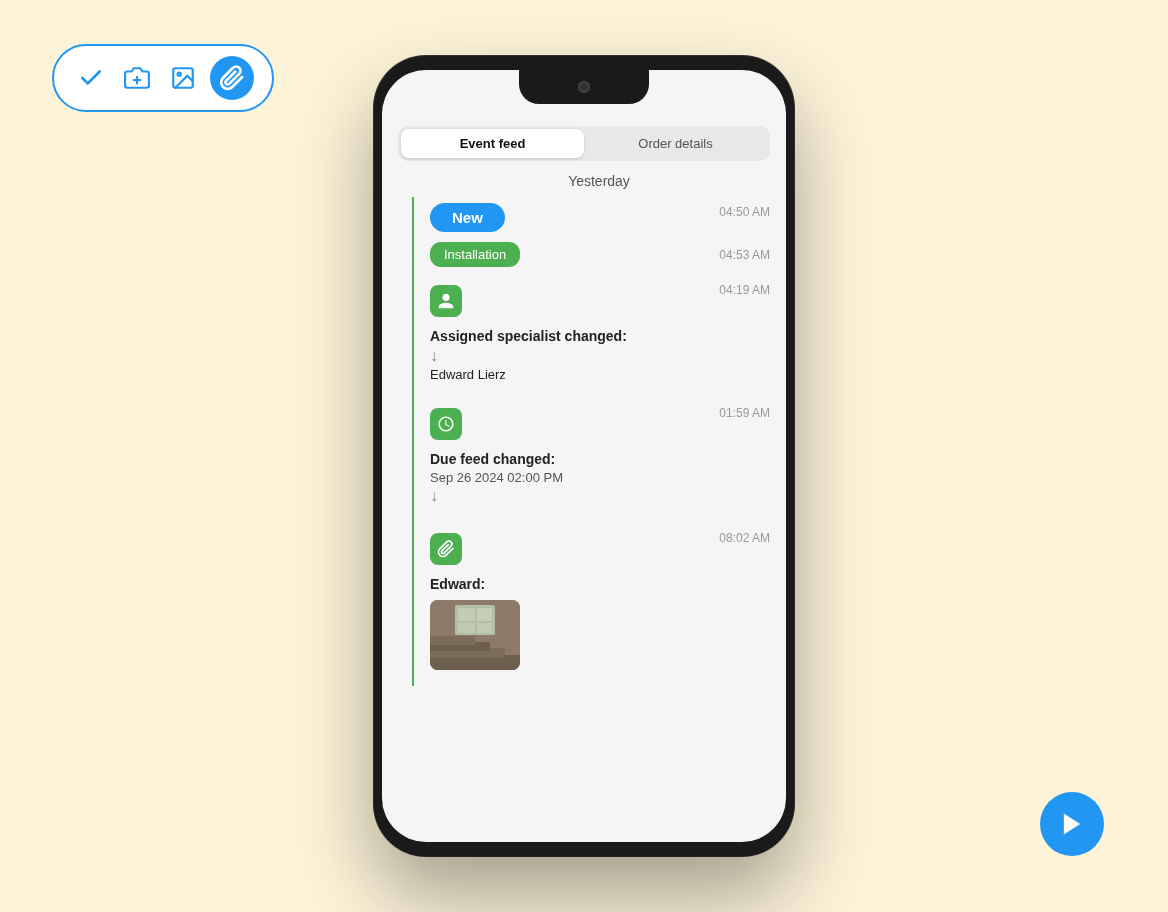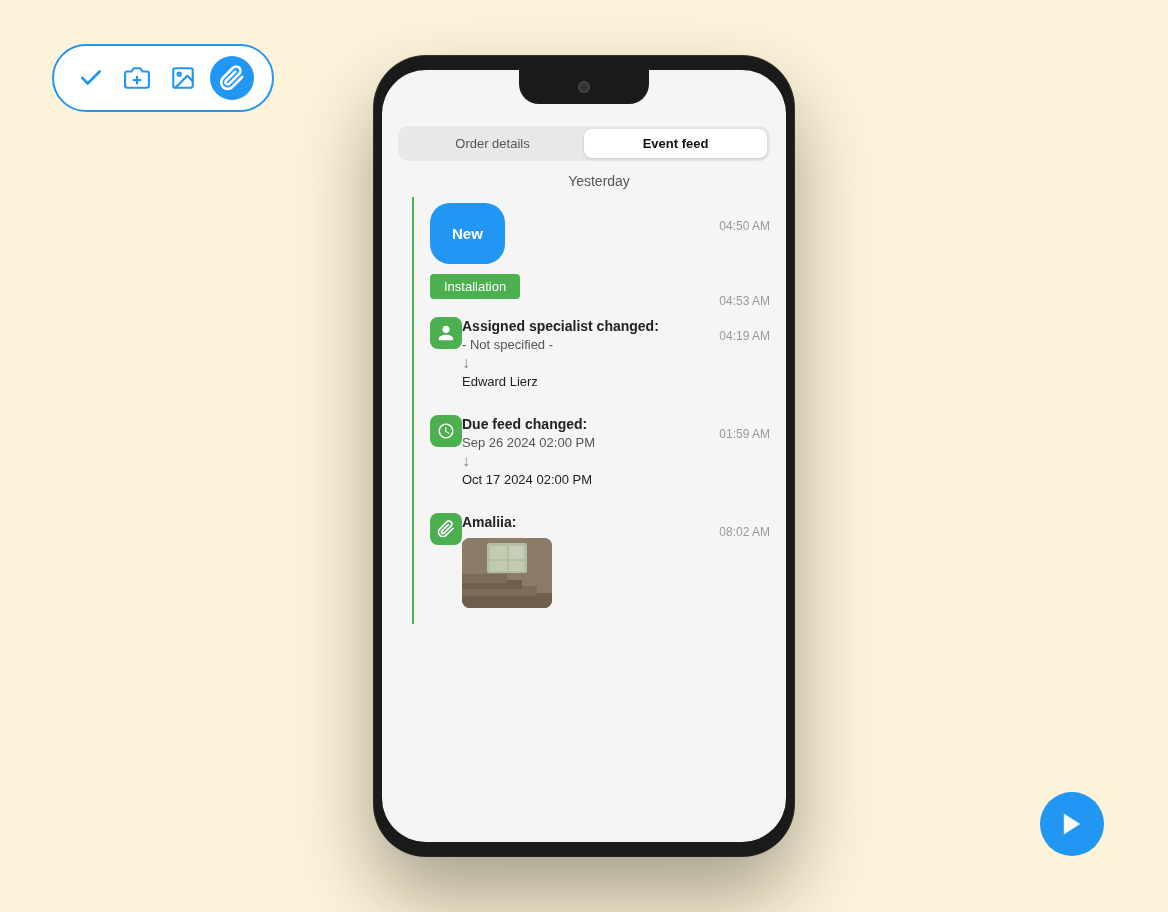--- a/index.html
+++ b/index.html
@@ -197,51 +197,52 @@
       padding: 4px 16px 8px 28px;
     }
 
     
     .new-badge {
       display: inline-block;
       background: #2196f3;
       color: white;
       font-size: 15px;
       font-weight: 600;
-      padding: 22px 22px;
+      padding: 6px 22px;
       border-radius: 20px;
       margin-bottom: 2px;
     }
 
     .entry-time {
       position: absolute;
       right: 16px;
-      top: 22px;
+      top: 8px;
       font-size: 12px;
       color: #999;
     }
 
     
     .category-badge {
       display: inline-block;
       background: #4caf50;
       color: white;
       font-size: 13px;
       font-weight: 500;
       padding: 5px 14px;
-      border-radius: 4px;
+      border-radius: 11px;
       margin-bottom: 2px;
     }
 
     
     .event-row {
       display: flex;
       align-items: flex-start;
-      gap: 0;
+      gap: 10px;
       padding: 6px 0;
+      flex-direction: column;
     }
 
     .event-icon {
       width: 32px;
       height: 32px;
       background: #4caf50;
       border-radius: 8px;
       display: flex;
       align-items: center;
       justify-content: center;
@@ -339,22 +340,22 @@
 
   <div class="phone">
 
     <div class="notch">
       <div class="notch-camera"></div>
     </div>
 
     <div class="phone-screen">
 
       <div class="tab-bar">
+        <div class="tab active">Event feed</div>
         <div class="tab">Order details</div>
-        <div class="tab active">Event feed</div>
       </div>
 
       <div class="feed-content">
         <div class="feed-date-header">Yesterday</div>
 
         <div class="timeline">
           <div class="timeline-line"></div>
 
           <div class="timeline-entry new-badge-row">
             <span class="new-badge">New</span>
@@ -369,54 +370,52 @@
           <div class="timeline-entry" style="padding-bottom:10px;">
             <span class="entry-time">04:19 AM</span>
             <div class="event-row">
               <div class="event-icon">
                 <svg viewBox="0 0 24 24" fill="white">
                   <path d="M12 12c2.7 0 4.8-2.1 4.8-4.8S14.7 2.4 12 2.4 7.2 4.5 7.2 7.2 9.3 12 12 12zm0 2.4c-3.2 0-9.6 1.6-9.6 4.8v2.4h19.2v-2.4c0-3.2-6.4-4.8-9.6-4.8z"></path>
                 </svg>
               </div>
               <div class="event-body">
                 <div class="event-title">Assigned specialist changed:</div>
-                <div class="event-detail">- Not specified -</div>
                 <span class="event-arrow">↓</span>
                 <div class="event-new-value">Edward  Lierz</div>
               </div>
             </div>
           </div>
 
           <div class="timeline-entry" style="padding-bottom:10px;">
             <span class="entry-time">01:59 AM</span>
             <div class="event-row">
               <div class="event-icon">
                 <svg viewBox="0 0 24 24" fill="white">
                   <path d="M12 2C6.48 2 2 6.48 2 12s4.48 10 10 10 10-4.48 10-10S17.52 2 12 2zm0 18c-4.41 0-8-3.59-8-8s3.59-8 8-8 8 3.59 8 8-3.59 8-8 8zm.5-13H11v6l5.25 3.15.75-1.23-4.5-2.67V7z"></path>
                 </svg>
               </div>
               <div class="event-body">
                 <div class="event-title">Due feed changed:</div>
                 <div class="event-detail">Sep 26 2024 02:00 PM</div>
                 <span class="event-arrow">↓</span>
-                <div class="event-new-value">Oct 17 2024 02:00 PM</div>
               </div>
             </div>
           </div>
 
           <div class="timeline-entry" style="padding-bottom:10px;">
             <span class="entry-time">08:02 AM</span>
             <div class="event-row">
               <div class="event-icon">
                 <svg viewBox="0 0 24 24" fill="none" stroke="white" stroke-width="2.2" stroke-linecap="round" stroke-linejoin="round">
                   <path d="M21.44 11.05l-9.19 9.19a6 6 0 0 1-8.49-8.49l9.19-9.19a4 4 0 0 1 5.66 5.66L9.41 17.41a2 2 0 0 1-2.83-2.83l8.49-8.48"></path>
                 </svg>
               </div>
               <div class="event-body">
-                <div class="event-title">Amaliia:</div>
+                <div class="event-title">Edward:</div>
                 <div class="thumb-container">
                   <div class="thumb-img">
                     <svg width="90" height="70" viewBox="0 0 90 70" xmlns="http://www.w3.org/2000/svg">
 
                       <rect width="90" height="70" fill="#9b8a74"></rect>
 
                       <rect x="25" y="5" width="40" height="30" fill="#c8d4b8" rx="2"></rect>
                       <rect x="28" y="8" width="17" height="13" fill="#d8e4c8"></rect>
                       <rect x="47" y="8" width="15" height="13" fill="#dce6cc"></rect>
                       <rect x="28" y="23" width="17" height="10" fill="#d5e2c5"></rect>

